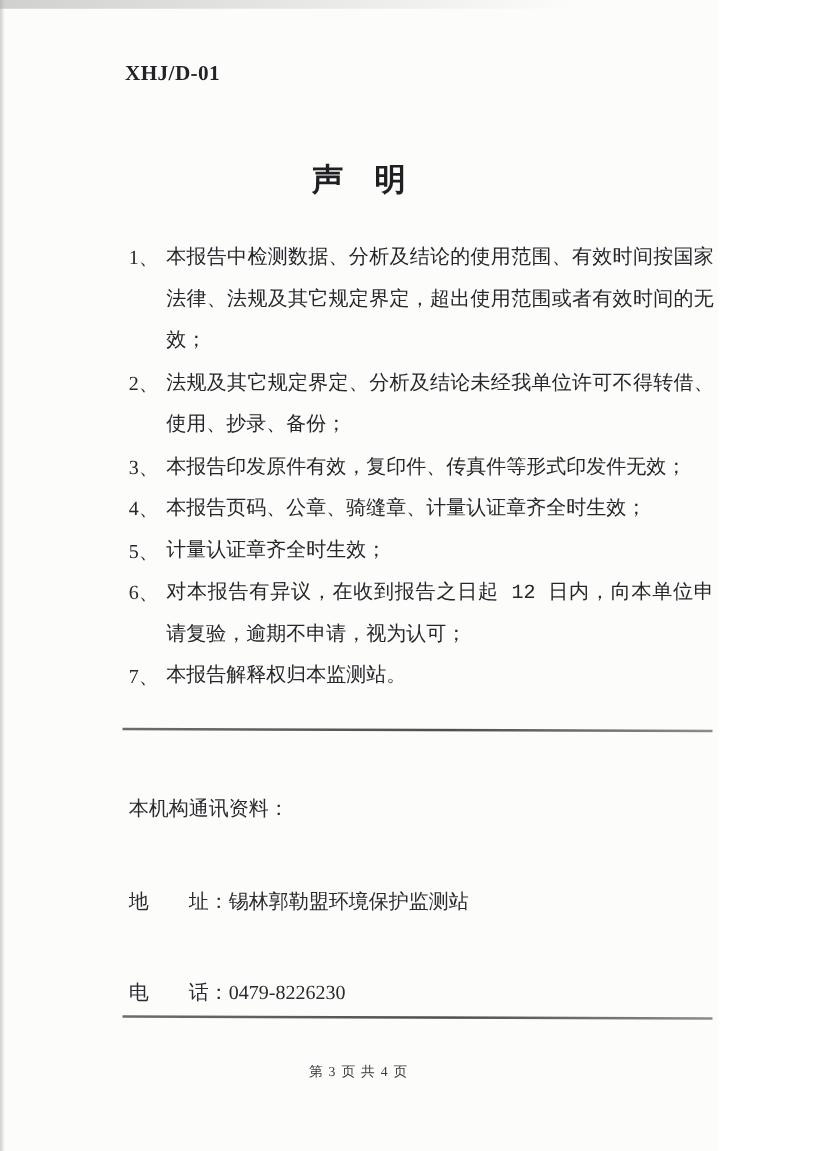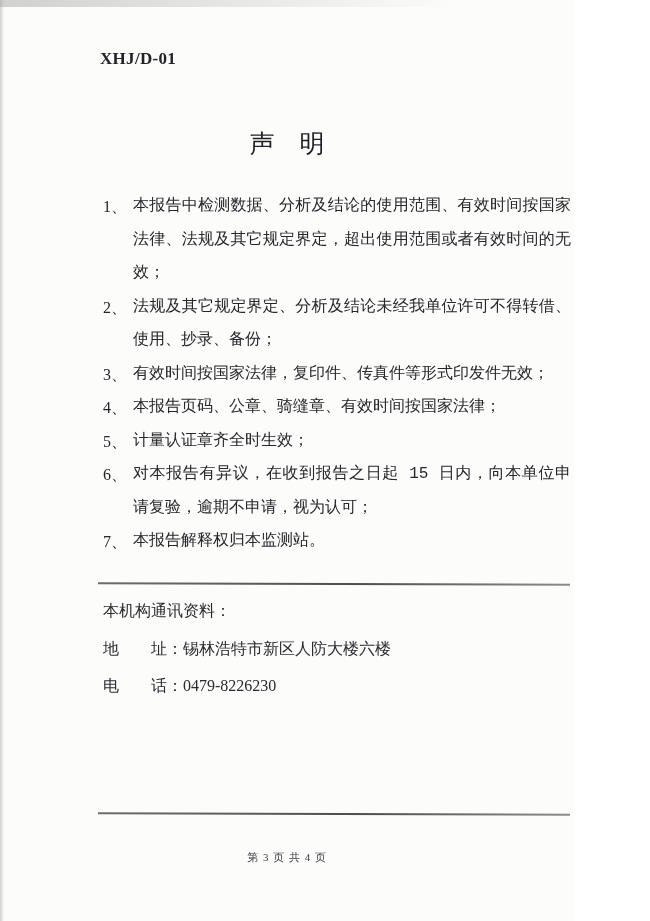--- a/index.html
+++ b/index.html
@@ -19,42 +19,42 @@
   .edge-top {
     position: absolute; left: 0; top: 0; width: 460px; height: 7px;
     background: linear-gradient(to right, rgba(165,165,162,0.5), rgba(165,165,162,0));
   }
   .form-code {
     position: absolute; left: 100px; top: 49px;
     font-size: 17px; font-weight: bold; letter-spacing: 0.3px; color: #222228;
   }
   .title {
     position: absolute; left: 0; right: 0; top: 127px; margin: 0;
-    text-align: center; font-size: 25px; font-weight: normal; color: #1e1e23;
+    text-align: center; font-size: 25px; font-weight: bold; color: #1e1e23;
   }
   .statement {
     position: absolute; left: 103px; top: 190px; width: 468px;
     margin: 0; padding: 0; list-style: none;
     font-size: 16px; line-height: 33.5px;
   }
   .item { display: flex; }
   .num { flex: 0 0 30px; width: 30px; }
   .txt { flex: 1; text-align: justify; text-justify: inter-ideograph; font-family: Liberation Mono, monospace; }
   .divider {
     position: absolute; left: 98px; width: 472px; height: 1.6px;
     background: linear-gradient(to right, #6d6d6b, #4e4e4c 55%, #8c8c8a);
     transform: rotate(0.18deg);
   }
   .divider-1 { top: 583px; }
   .divider-2 { top: 813px; }
   .contact {
     position: absolute; left: 103px; top: 601px;
     font-size: 16px; color: #2a2a30;
   }
-  .contact-line { height: 37.5px; }
+  .contact-line { height: 37.5px; margin-top: 36px; }
   .footer {
     position: absolute; left: 0; right: 0; top: 850px;
     text-align: center; font-size: 11px; letter-spacing: 1px; color: #3a3a40;
   }
   .stamp { position: absolute; left: 560px; top: 370px; width: 90px; height: 190px; }
 </style>
 </head>
 <body>
 
 <div class="page">
@@ -70,45 +70,45 @@
     <li class="item">
       <span class="num">1、</span>
       <span class="txt">本报告中检测数据、分析及结论的使用范围、有效时间按国家法律、法规及其它规定界定，超出使用范围或者有效时间的无效；</span>
     </li>
     <li class="item">
       <span class="num">2、</span>
       <span class="txt">法规及其它规定界定、分析及结论未经我单位许可不得转借、使用、抄录、备份；</span>
     </li>
     <li class="item">
       <span class="num">3、</span>
-      <span class="txt">有效时间按国家法律，复印件、传真件等形式印发件无效；</span>
+      <span class="txt">本报告印发原件有效，复印件、传真件等形式印发件无效；</span>
     </li>
     <li class="item">
       <span class="num">4、</span>
-      <span class="txt">本报告页码、公章、骑缝章、有效时间按国家法律；</span>
+      <span class="txt">本报告页码、公章、骑缝章、计量认证章齐全时生效；</span>
     </li>
     <li class="item">
       <span class="num">5、</span>
       <span class="txt">计量认证章齐全时生效；</span>
     </li>
     <li class="item">
       <span class="num">6、</span>
-      <span class="txt">对本报告有异议，在收到报告之日起 15 日内，向本单位申请复验，逾期不申请，视为认可；</span>
+      <span class="txt">对本报告有异议，在收到报告之日起 12 日内，向本单位申请复验，逾期不申请，视为认可；</span>
     </li>
     <li class="item">
       <span class="num">7、</span>
       <span class="txt">本报告解释权归本监测站。</span>
     </li>
   </ol>
 
   <div class="divider divider-1"></div>
 
   <div class="contact">
     <div class="contact-line">本机构通讯资料：</div>
-    <div class="contact-line"><span>地　　址：</span><span>锡林浩特市新区人防大楼六楼</span></div>
+    <div class="contact-line"><span>地　　址：</span><span>锡林郭勒盟环境保护监测站</span></div>
     <div class="contact-line"><span>电　　话：</span><span>0479-8226230</span></div>
   </div>
 
   <div class="divider divider-2"></div>
 
   <div class="footer">第 3 页 共 4 页</div>
 
   <svg class="stamp" viewBox="560 370 90 190" xmlns="http://www.w3.org/2000/svg">
     <g opacity="0.8">
       <circle cx="655" cy="462" r="73" fill="none" stroke-width="3.5" stroke="#e79aa8"></circle>

